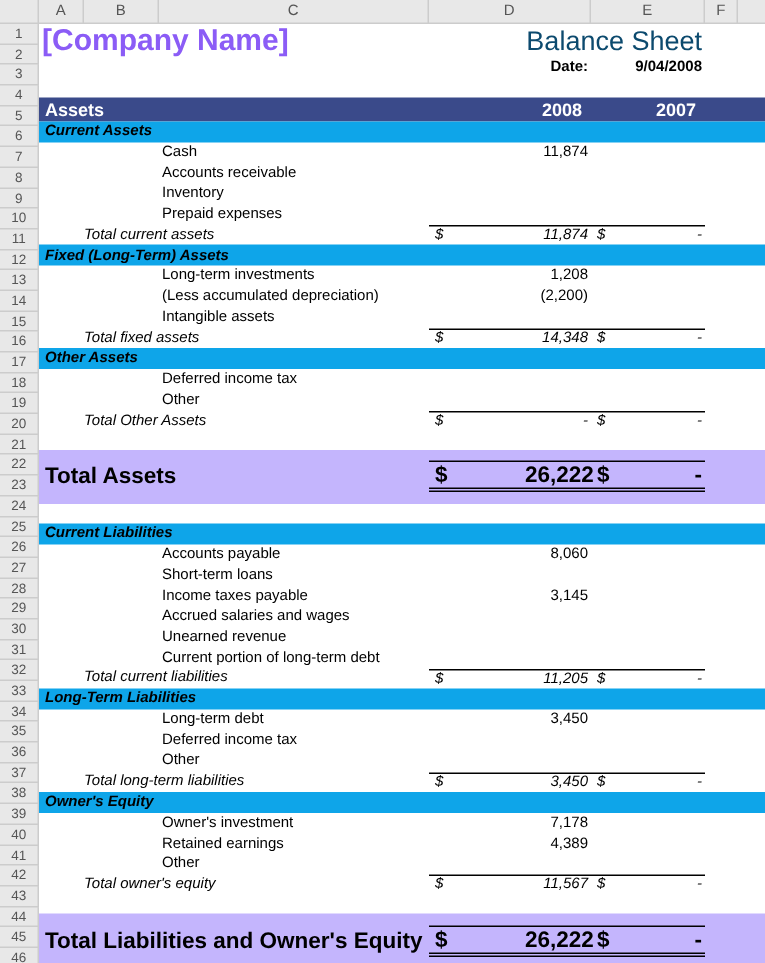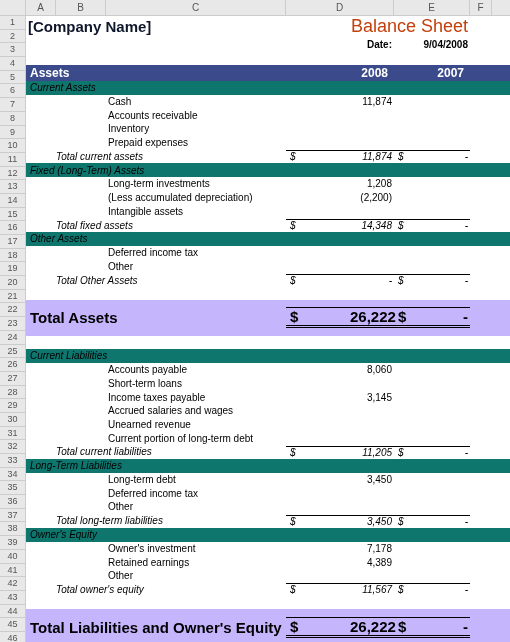--- a/index.html
+++ b/index.html
@@ -50,40 +50,40 @@
     grid-template-columns: 30px 50px 180px 62px 46px 30px 46px;
     min-height: 13.7px;
     align-items: center;
   }
   .cr > div { padding: 0 2px; }
   .num { text-align: right; }
   .header-row {
     grid-template-columns: 260px 184px;
     padding-bottom: 4px;
   }
-  .company-name { font-weight: bold; font-size: 15px; color: #0f172a; padding-left: 2px; }
-  .balance-title { font-size: 18px; color: #c2410c; text-align: right; font-weight: normal; }
+  .company-name { font-weight: bold; font-size: 20px; color: #8b5cf6; padding-left: 2px; }
+  .balance-title { font-size: 18px; color: #0c4a6e; text-align: right; font-weight: normal; }
   .date-row {
     grid-template-columns: 260px 108px 76px;
   }
   .date-label { font-weight: bold; text-align: right; font-size: 10px; }
   .date-val { font-weight: bold; text-align: right; font-size: 10px; }
   .section-header {
     background: #3a4a8a;
     color: #ffffff;
     font-weight: bold;
     font-size: 12px;
     grid-template-columns: 260px 108px 76px;
     height: 16px;
   }
   .section-header > div:first-child { padding-left: 4px; }
   .section-header .num { padding-right: 6px; }
   .subsection {
-    background: #0f766e;
-    font-weight: normal;
+    background: #0ea5e9;
+    font-weight: bold;
     font-style: italic;
     font-size: 10px;
     grid-template-columns: 444px;
     height: 14px;
   }
   .subsection > div { padding-left: 4px; }
   .line-item .label { grid-column: 3; }
   .total-row {
     font-style: italic;
     font-size: 10px;

